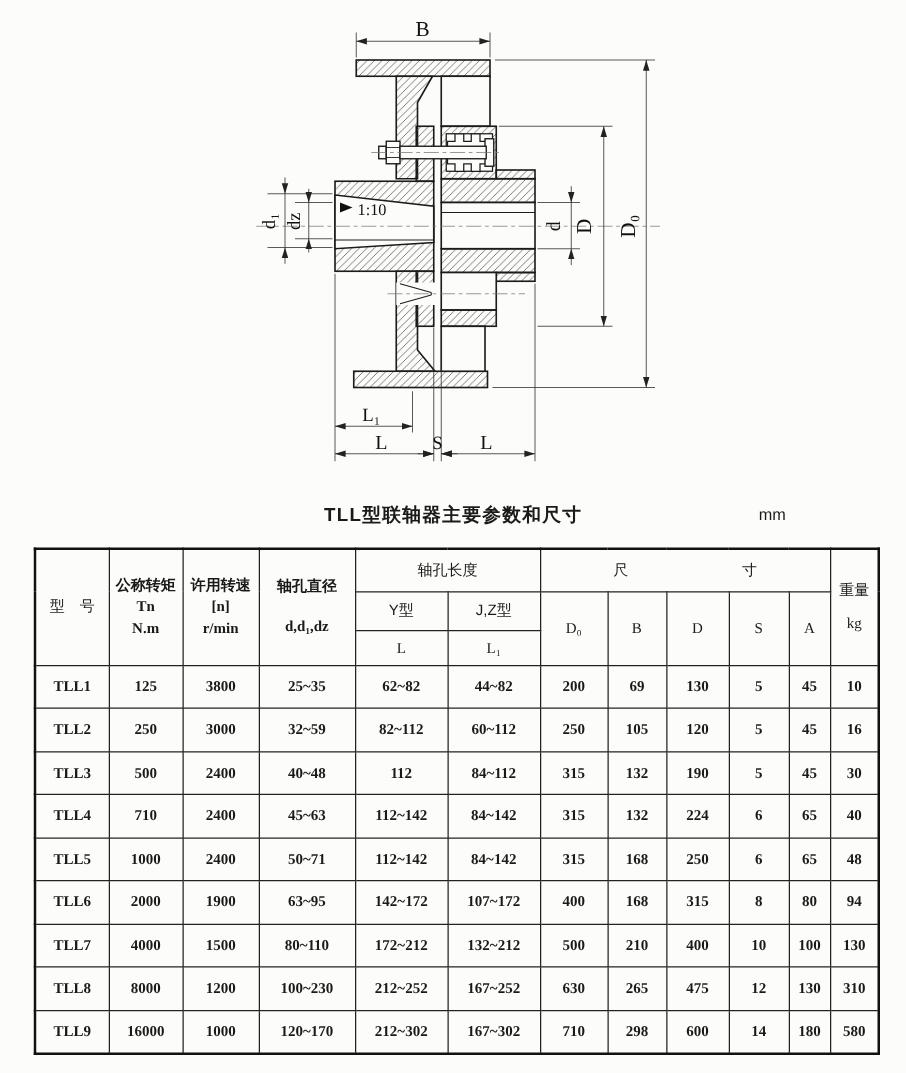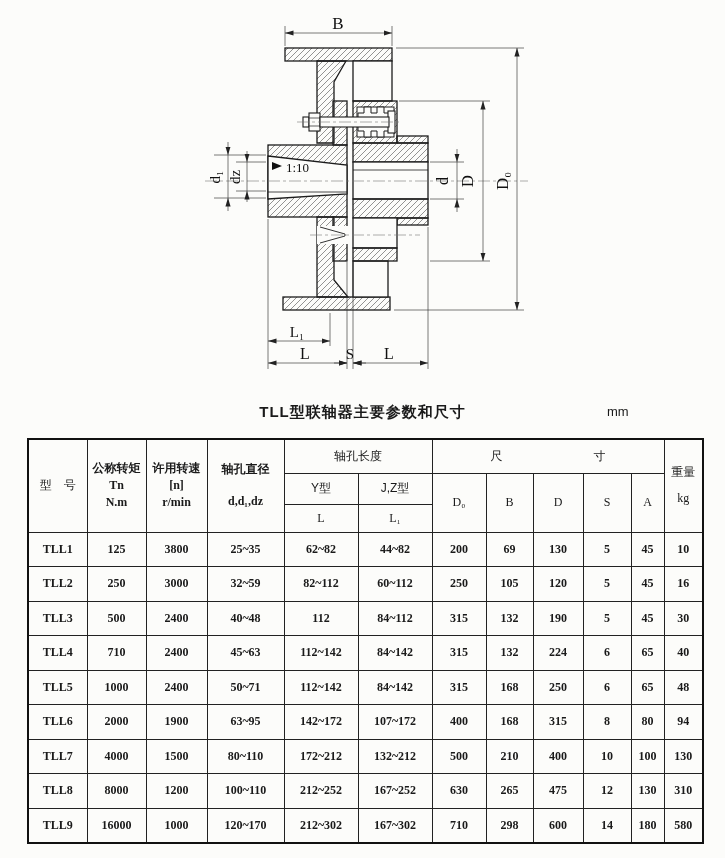--- a/index.html
+++ b/index.html
@@ -326,21 +326,21 @@
         <td>210</td>
         <td>400</td>
         <td>10</td>
         <td>100</td>
         <td>130</td>
       </tr>
   <tr class="dr">
         <td>TLL8</td>
         <td>8000</td>
         <td>1200</td>
-        <td>100~110</td>
+        <td>100~230</td>
         <td>212~252</td>
         <td>167~252</td>
         <td>630</td>
         <td>265</td>
         <td>475</td>
         <td>12</td>
         <td>130</td>
         <td>310</td>
       </tr>
   <tr class="dr">

